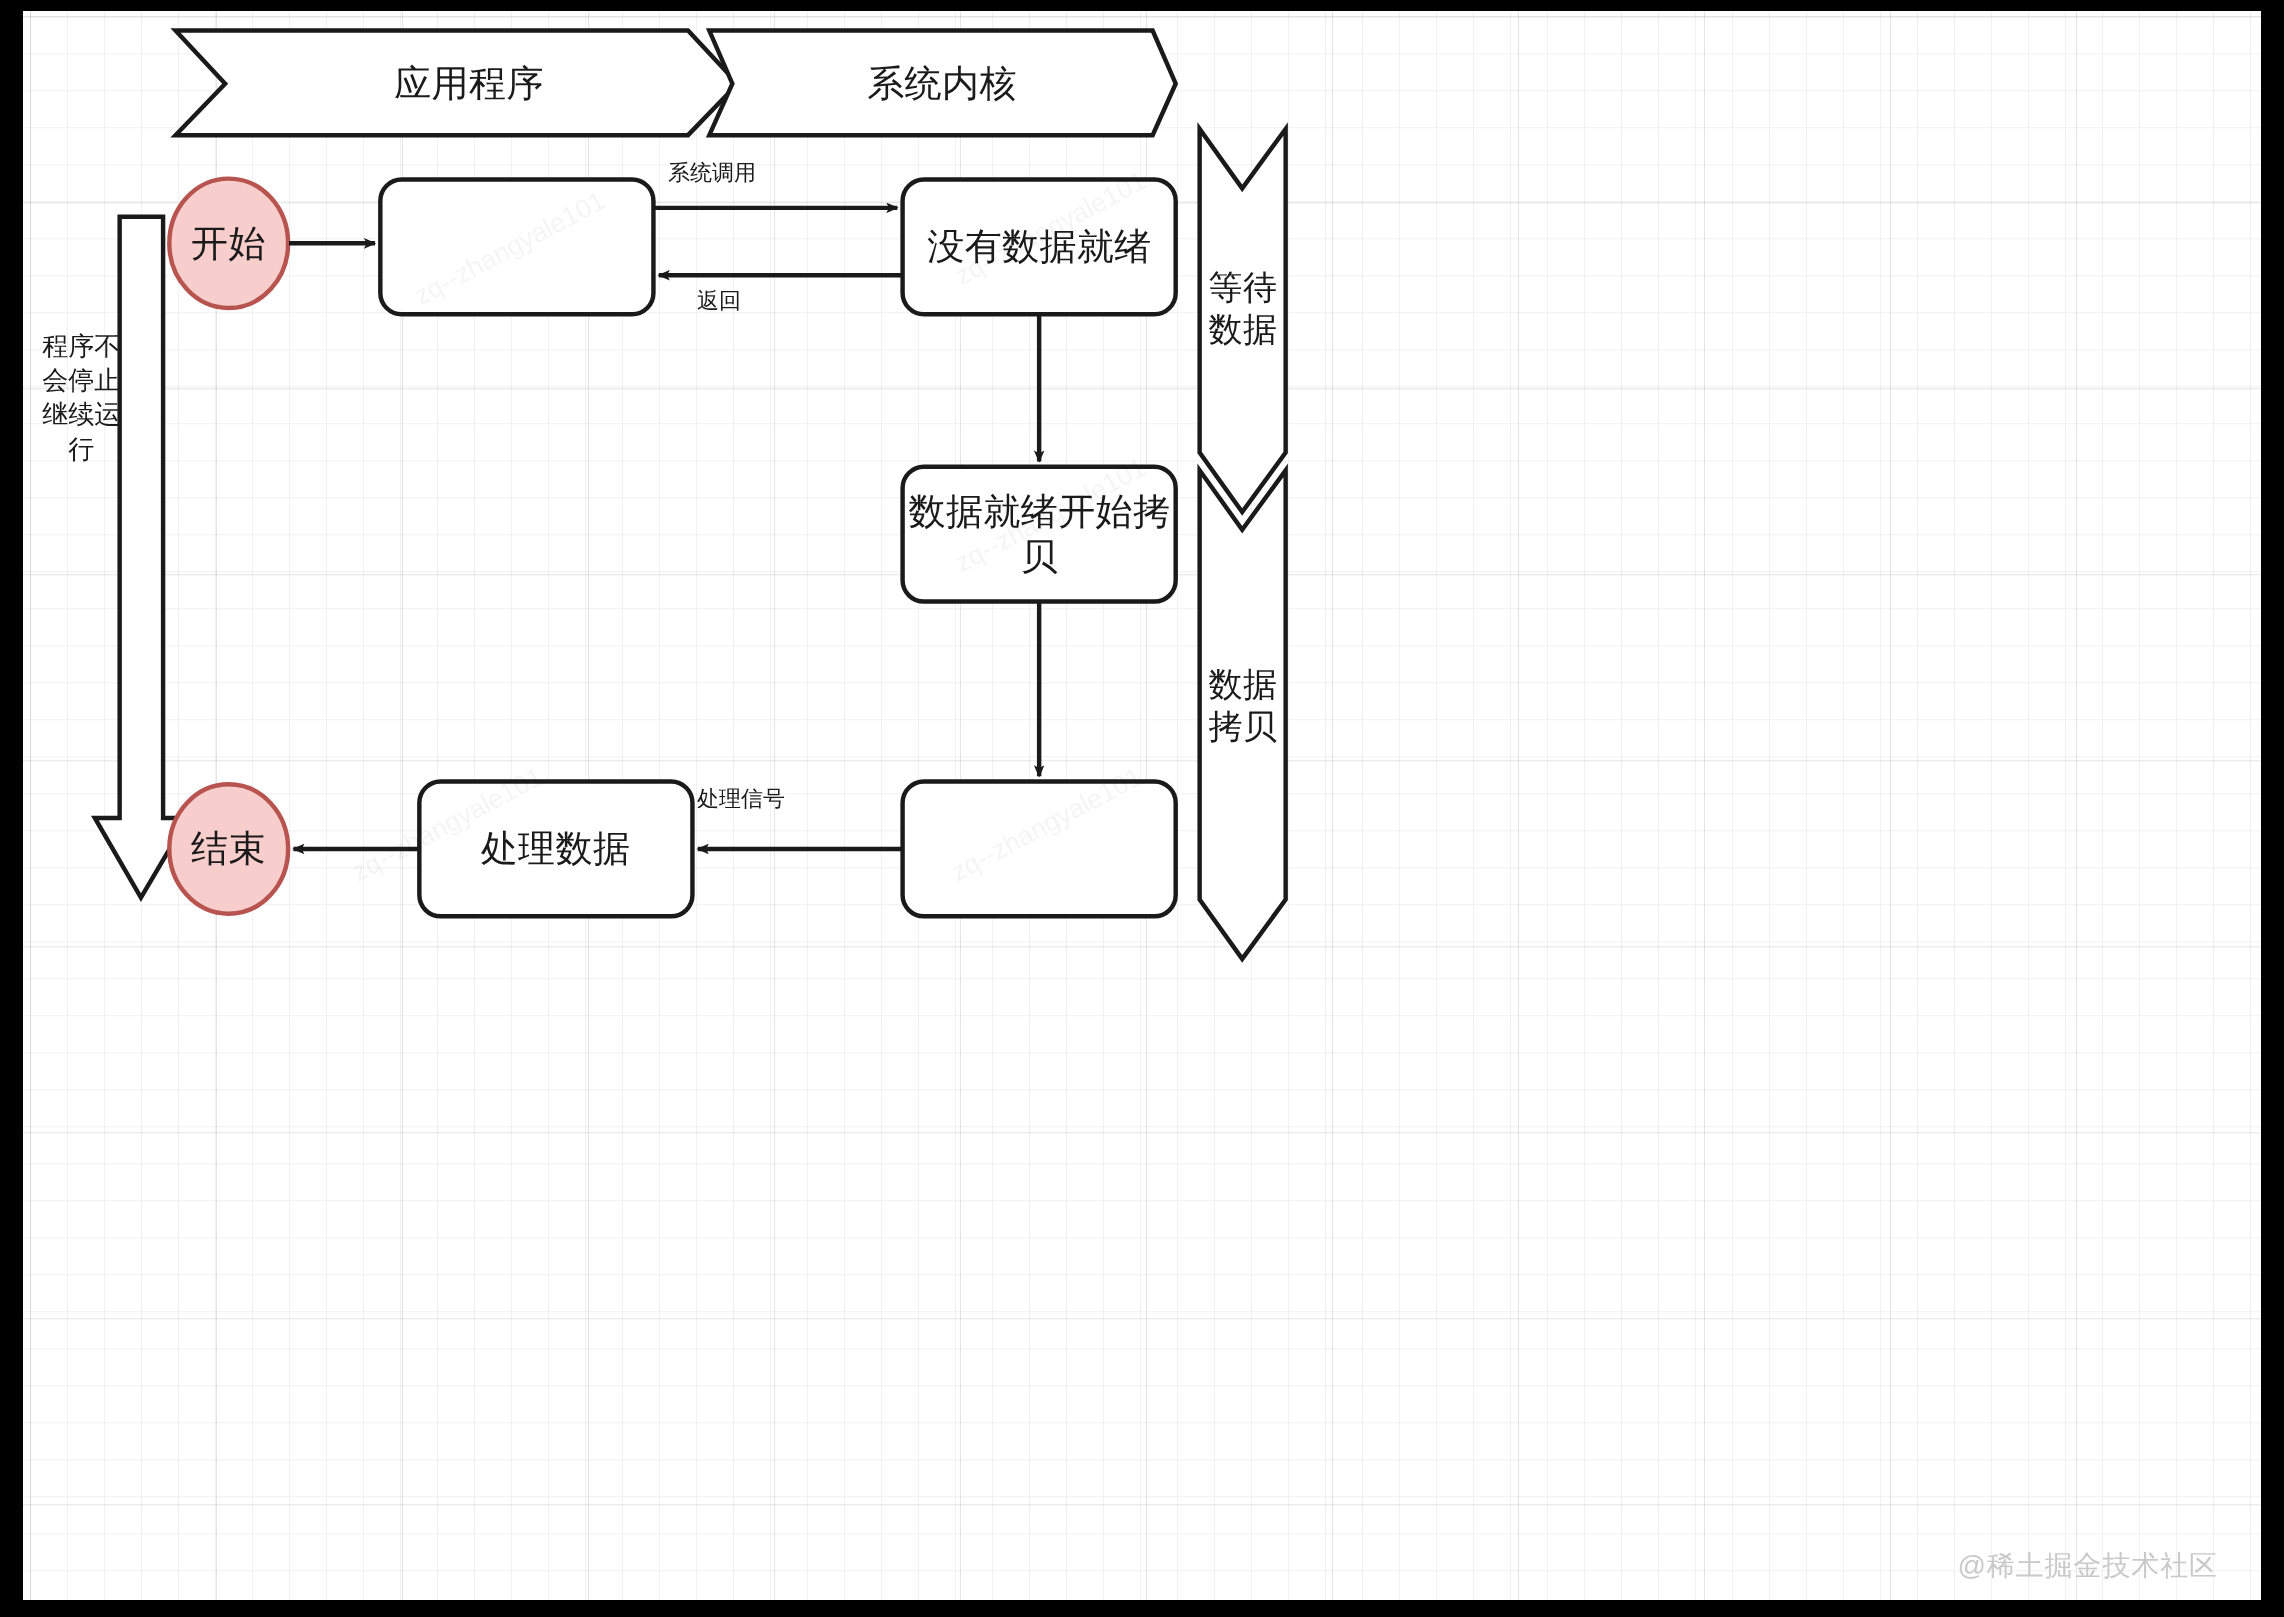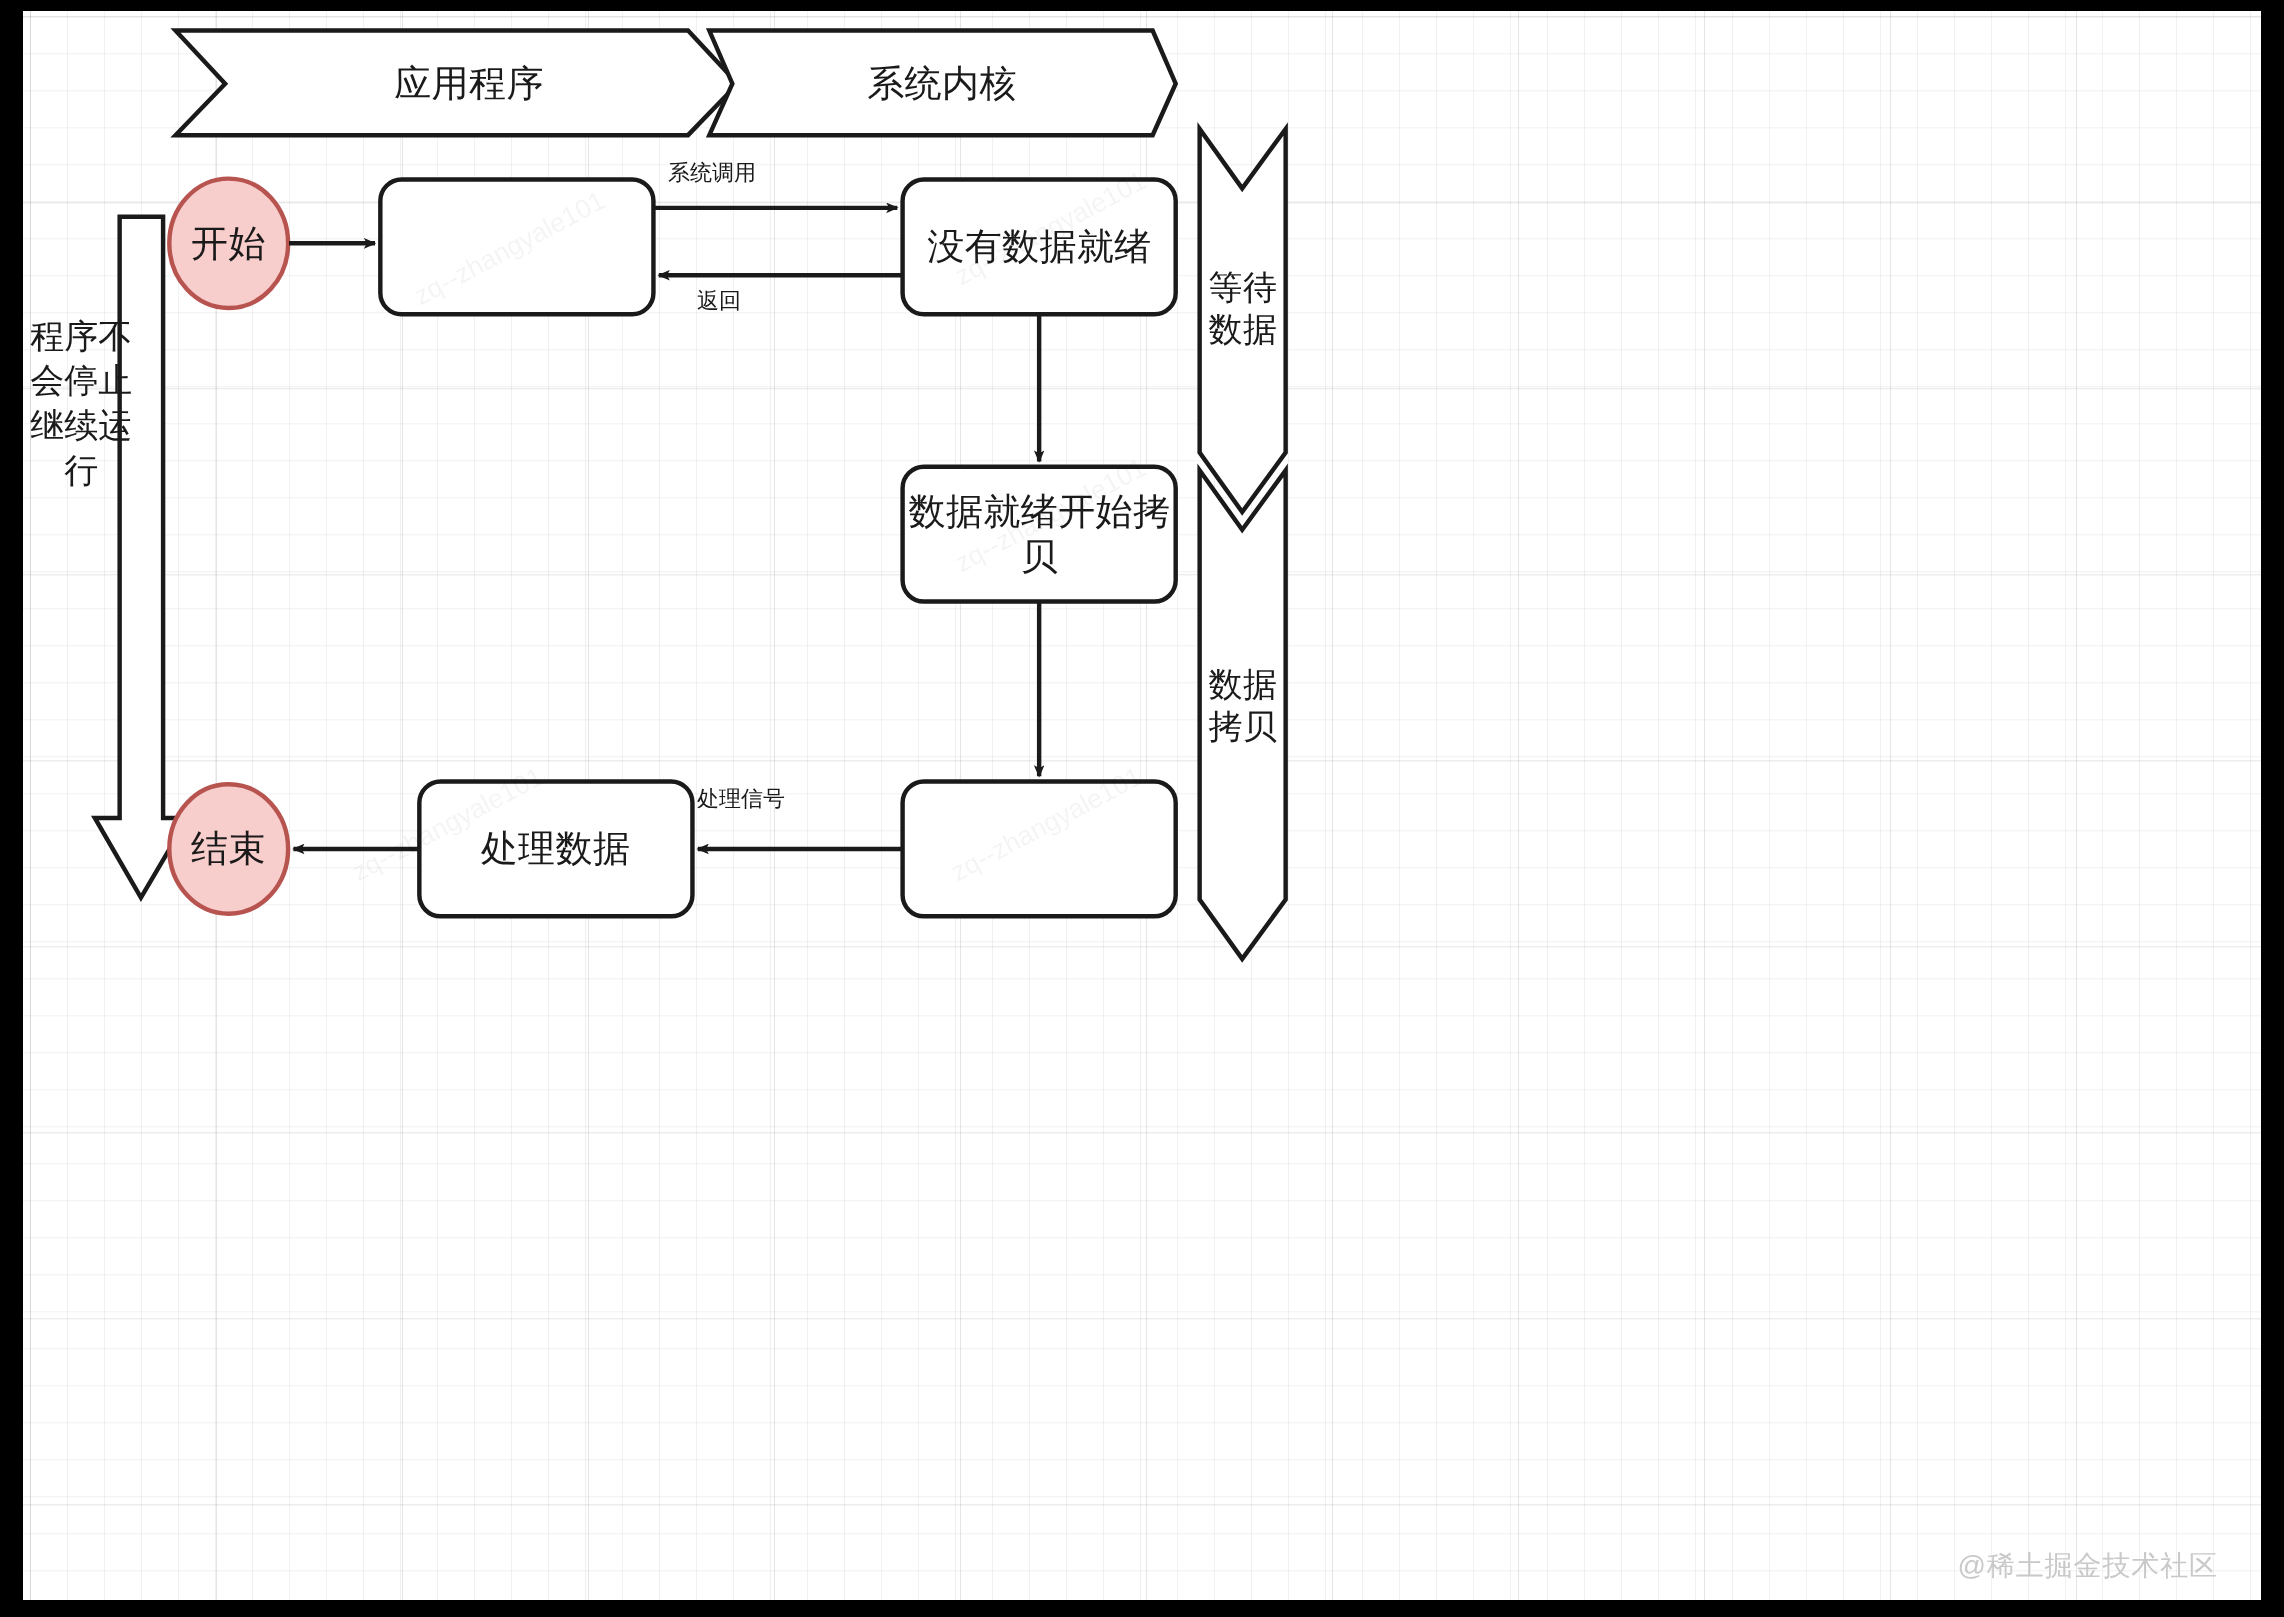--- a/index.html
+++ b/index.html
@@ -63,24 +63,25 @@
     position: absolute;
     color: #1a1a1a;
     font-size: 22px;
     line-height: 1.2;
     text-align: left;
     white-space: pre-line;
   }
   .side-note {
     position: absolute;
     color: #1a1a1a;
-    font-size: 34px;
+    font-size: 26px;
     line-height: 1.32;
     text-align: center;
     white-space: pre-line;
+    margin-top: 15px;
   }
   .watermark {
     position: absolute;
     color: #c9c9c9;
     font-size: 28px;
     letter-spacing: 0.9px;
     right: 43px;
     bottom: 15px;
   }
   .wm-ghost {

